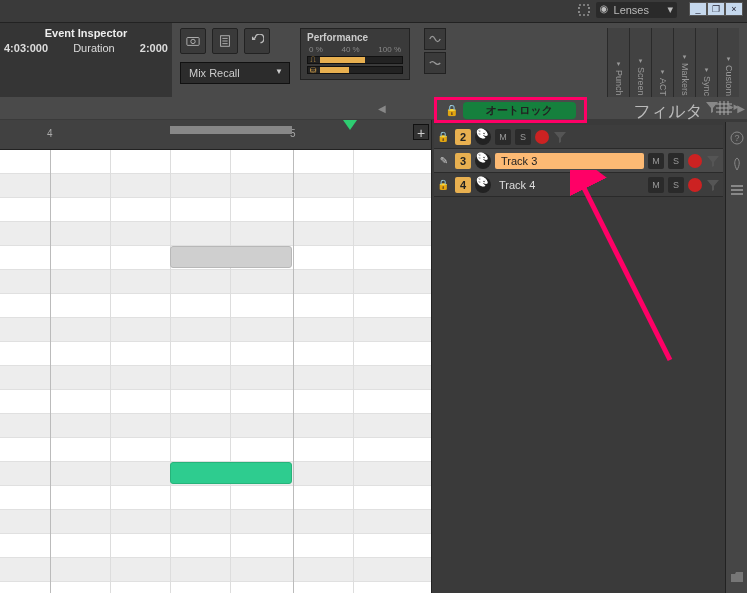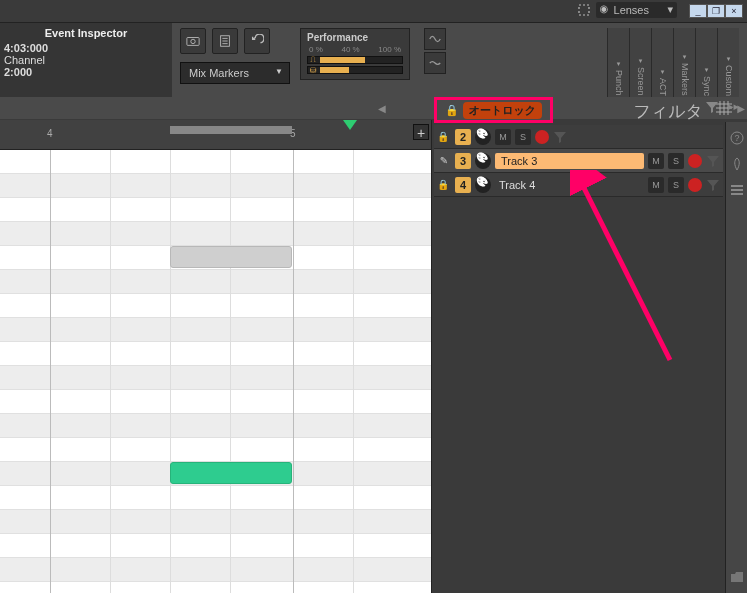--- a/index.html
+++ b/index.html
@@ -1,29 +1,29 @@
 <!DOCTYPE html>
 <html><head>
 <meta charset="utf-8">
 <style>
   * { box-sizing: border-box; margin: 0; padding: 0; font-family: Arial, sans-serif; }
   body { background: #3a3a3a; width: 747px; height: 593px; overflow: hidden; position: relative; }
 
-  .topbar { position: absolute; top: 0; right: 0; height: 20px; display: flex; align-items: flex-end; gap: 4px; padding: 2px 4px; }
+  .topbar { position: absolute; top: 0; right: 0; height: 20px; display: flex; align-items: flex-start; gap: 4px; padding: 2px 4px; }
   .topbar .crop { width: 16px; height: 16px; color: #bbb; }
   .lenses { background: #2a2a2a; color: #bbb; font-size: 11px; padding: 2px 28px 2px 18px; border-radius: 2px; position: relative; }
   .lenses::before { content: "◉"; position: absolute; left: 4px; top: 1px; font-size: 10px; }
   .lenses::after { content: "▾"; position: absolute; right: 4px; top: 1px; }
   .winbtns { display: flex; gap: 0; margin-left: 8px; }
   .winbtn { width: 18px; height: 14px; background: #c5d8ed; border: 1px solid #555; font-size: 9px; text-align: center; line-height: 12px; color: #223; }
 
   .panel-row { position: absolute; top: 22px; left: 0; right: 0; height: 75px; background: #7f1d1d; border-top:1px solid #222; display: flex; }
   .inspector { width: 172px; background: #353535; color: #ccc; font-size: 11px; padding: 4px; }
   .inspector-title { text-align: center; font-weight: bold; margin-bottom: 3px; color:#eee; }
-  .insp-row { display: flex; justify-content: space-between; margin: 2px 0; font-size: 11px; flex-direction: column; }
+  .insp-row { display: flex; justify-content: space-between; margin: 2px 0; font-size: 11px; }
   .insp-row span { color:#ddd; }
   .insp-val { color: #fff; font-weight: bold; }
 
   .toolbar { flex:1; display:flex; align-items:flex-start; padding:5px 8px; gap:10px; color:#aaa; background:#4a4a4a; }
   .tbgroup { display:flex; gap:6px; align-items:center; }
   .tbtn { width:26px; height:26px; background:#3a3a3a; border:1px solid #222; border-radius:2px; display:flex; align-items:center; justify-content:center; }
   .tbtn svg { width:14px;height:14px;fill:#bbb;stroke:#bbb; }
   .mix-recall { background:#2c2c2c; color:#ccc; font-size:11px; padding:4px 22px 4px 8px; border:1px solid #111; position:relative; margin-top:2px; min-width:110px;}
   .mix-recall::after { content:"▼"; position:absolute; right:6px; top:4px; font-size:8px; }
 
@@ -41,21 +41,21 @@
   .vtabs { display:flex; margin-left:auto; height:70px; }
   .vtab { width:22px; background:#424242; border-left:1px solid #2a2a2a; color:#999; font-size:9px; writing-mode:vertical-rl; text-align:center; padding:2px 0; display:flex; align-items:center; justify-content:flex-end; gap:2px; }
   .vtab .dd { font-size:7px; }
 
   .strip { position:absolute; top:97px; left:0; right:0; height:22px; background:#4a4a4a; display:flex; align-items:center; }
   .strip-grid { margin-left:auto; width:22px; height:18px; display:flex;align-items:center;justify-content:center; }
   .arrow { color:#888; font-size:10px; margin:0 2px;}
 
   .auto-lock-box { position:absolute; top:97px; left:434px; height:26px; padding:2px 8px; background:#4a4a4a; border:3px solid #ff0066; display:flex;align-items:center; gap:4px; font-size:11px; color:#222; z-index:10;}
   .auto-lock-box .lockicon { color:#e8b050; font-size:11px;}
-  .auto-lock-txt { background:#c2410c; color:#222; padding:1px 6px; border-radius:4px; font-weight:bold;}
+  .auto-lock-txt { background:#15803d; color:#222; padding:1px 23px; border-radius:4px; font-weight:bold;}
 
   .filter-lbl { position:absolute; top:100px; right:44px; color:#bbb; font-size:17px; }
   .funnel { position:absolute; top:100px; right:28px; width:14px;height:14px;}
   .dbl-arrow { position:absolute; top:100px; right:8px; color:#888; font-size:11px;}
 
   .sidepanel { position:absolute; top:122px; right:0; width:22px; bottom:0; background:#464646; border-left:1px solid #222; display:flex; flex-direction:column; align-items:center; gap:10px; padding-top:8px;}
   .sidepanel .sicon { width:16px;height:16px; color:#888; }
 
   .tracklist { position:absolute; top:125px; left:434px; right:24px; background:#3d3d3d; }
   .track { height:24px; display:flex; align-items:center; border-bottom:1px solid #2a2a2a; font-size:11px; gap:4px; padding:0 3px; }
@@ -108,21 +108,21 @@
     <div class="winbtn">❐</div>
     <div class="winbtn">×</div>
   </div>
 </div>
 
 <div class="panel-row">
   <div class="inspector">
     <div class="inspector-title">Event Inspector</div>
     <div class="insp-row">
       <span class="insp-val">4:03:000</span>
-      <span>Channel</span>
+      <span>Duration</span>
       <span class="insp-val">2:000</span>
     </div>
   </div>
 
   <div class="toolbar">
     <div style="display:flex;flex-direction:column;gap:6px;">
       <div class="tbgroup">
         <div class="tbtn">
             <svg viewBox="0 0 16 16">
               <rect x="1" y="4" width="14" height="9" rx="1" fill="none" stroke="#bbb"></rect>
@@ -137,21 +137,21 @@
               <line x1="5" y1="11" x2="11" y2="11" stroke="#bbb"></line>
             </svg>
           </div>
         <div class="tbtn">
             <svg viewBox="0 0 16 16">
               <path d="M12 10 A5 5 0 1 0 6 4 L3 6" fill="none" stroke="#bbb" stroke-width="1.5"></path>
               <path d="M3 3 L3 6 L6 6" fill="none" stroke="#bbb" stroke-width="1.5"></path>
             </svg>
           </div>
       </div>
-      <div class="mix-recall">Mix Markers</div>
+      <div class="mix-recall">Mix Recall</div>
     </div>
 
     <div class="perf">
       <div class="perf-title">Performance</div>
       <div class="perf-scale">
         <span>0 %</span>
         <span>40 %</span>
         <span>100 %</span>
       </div>
       <div class="meter">

